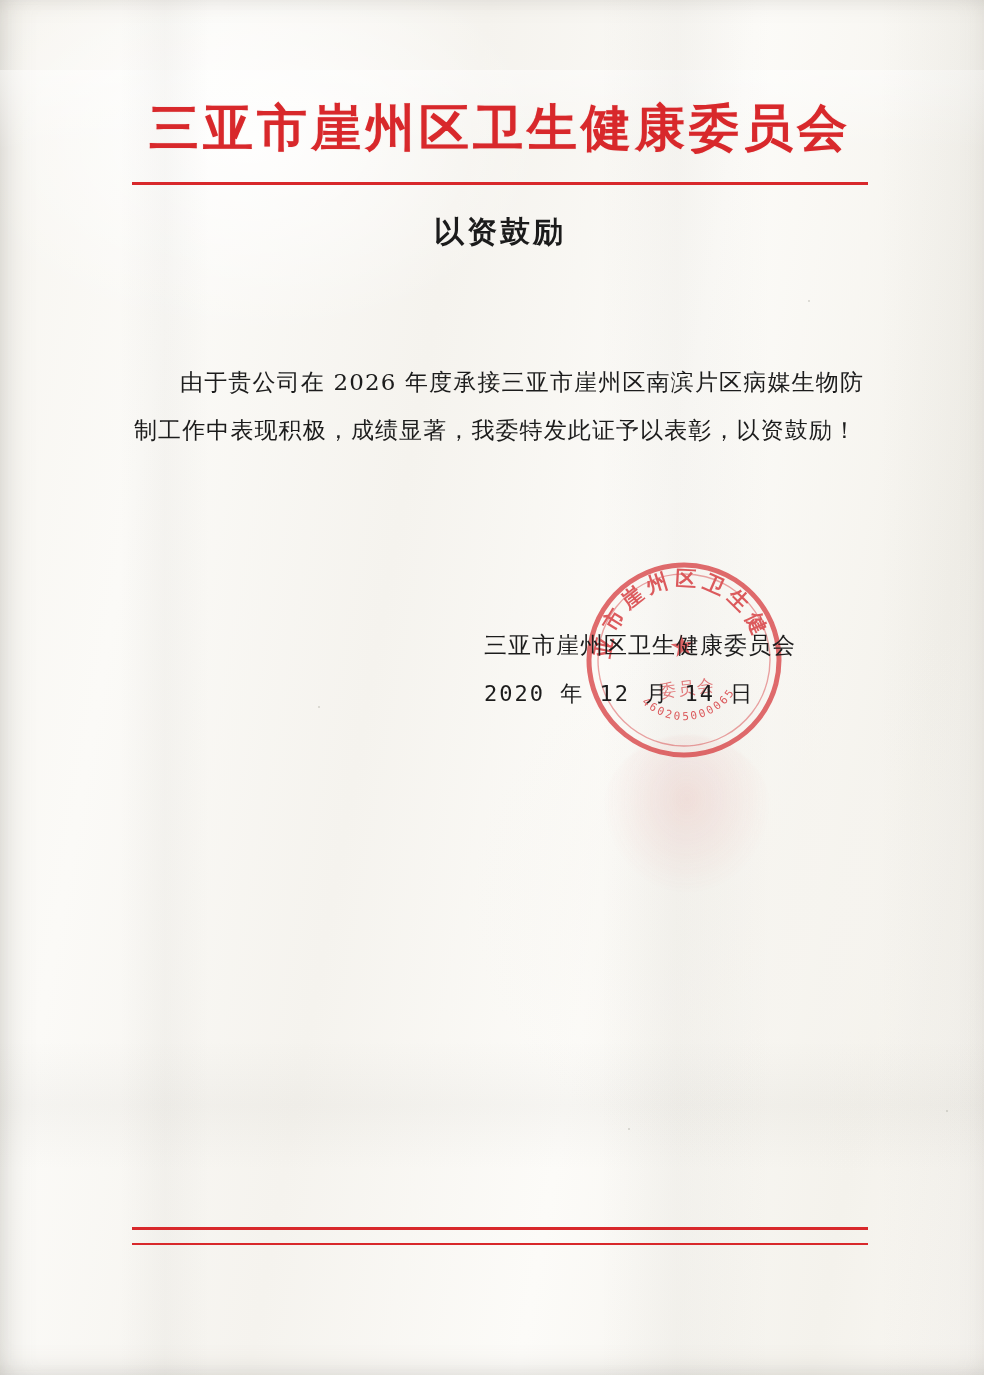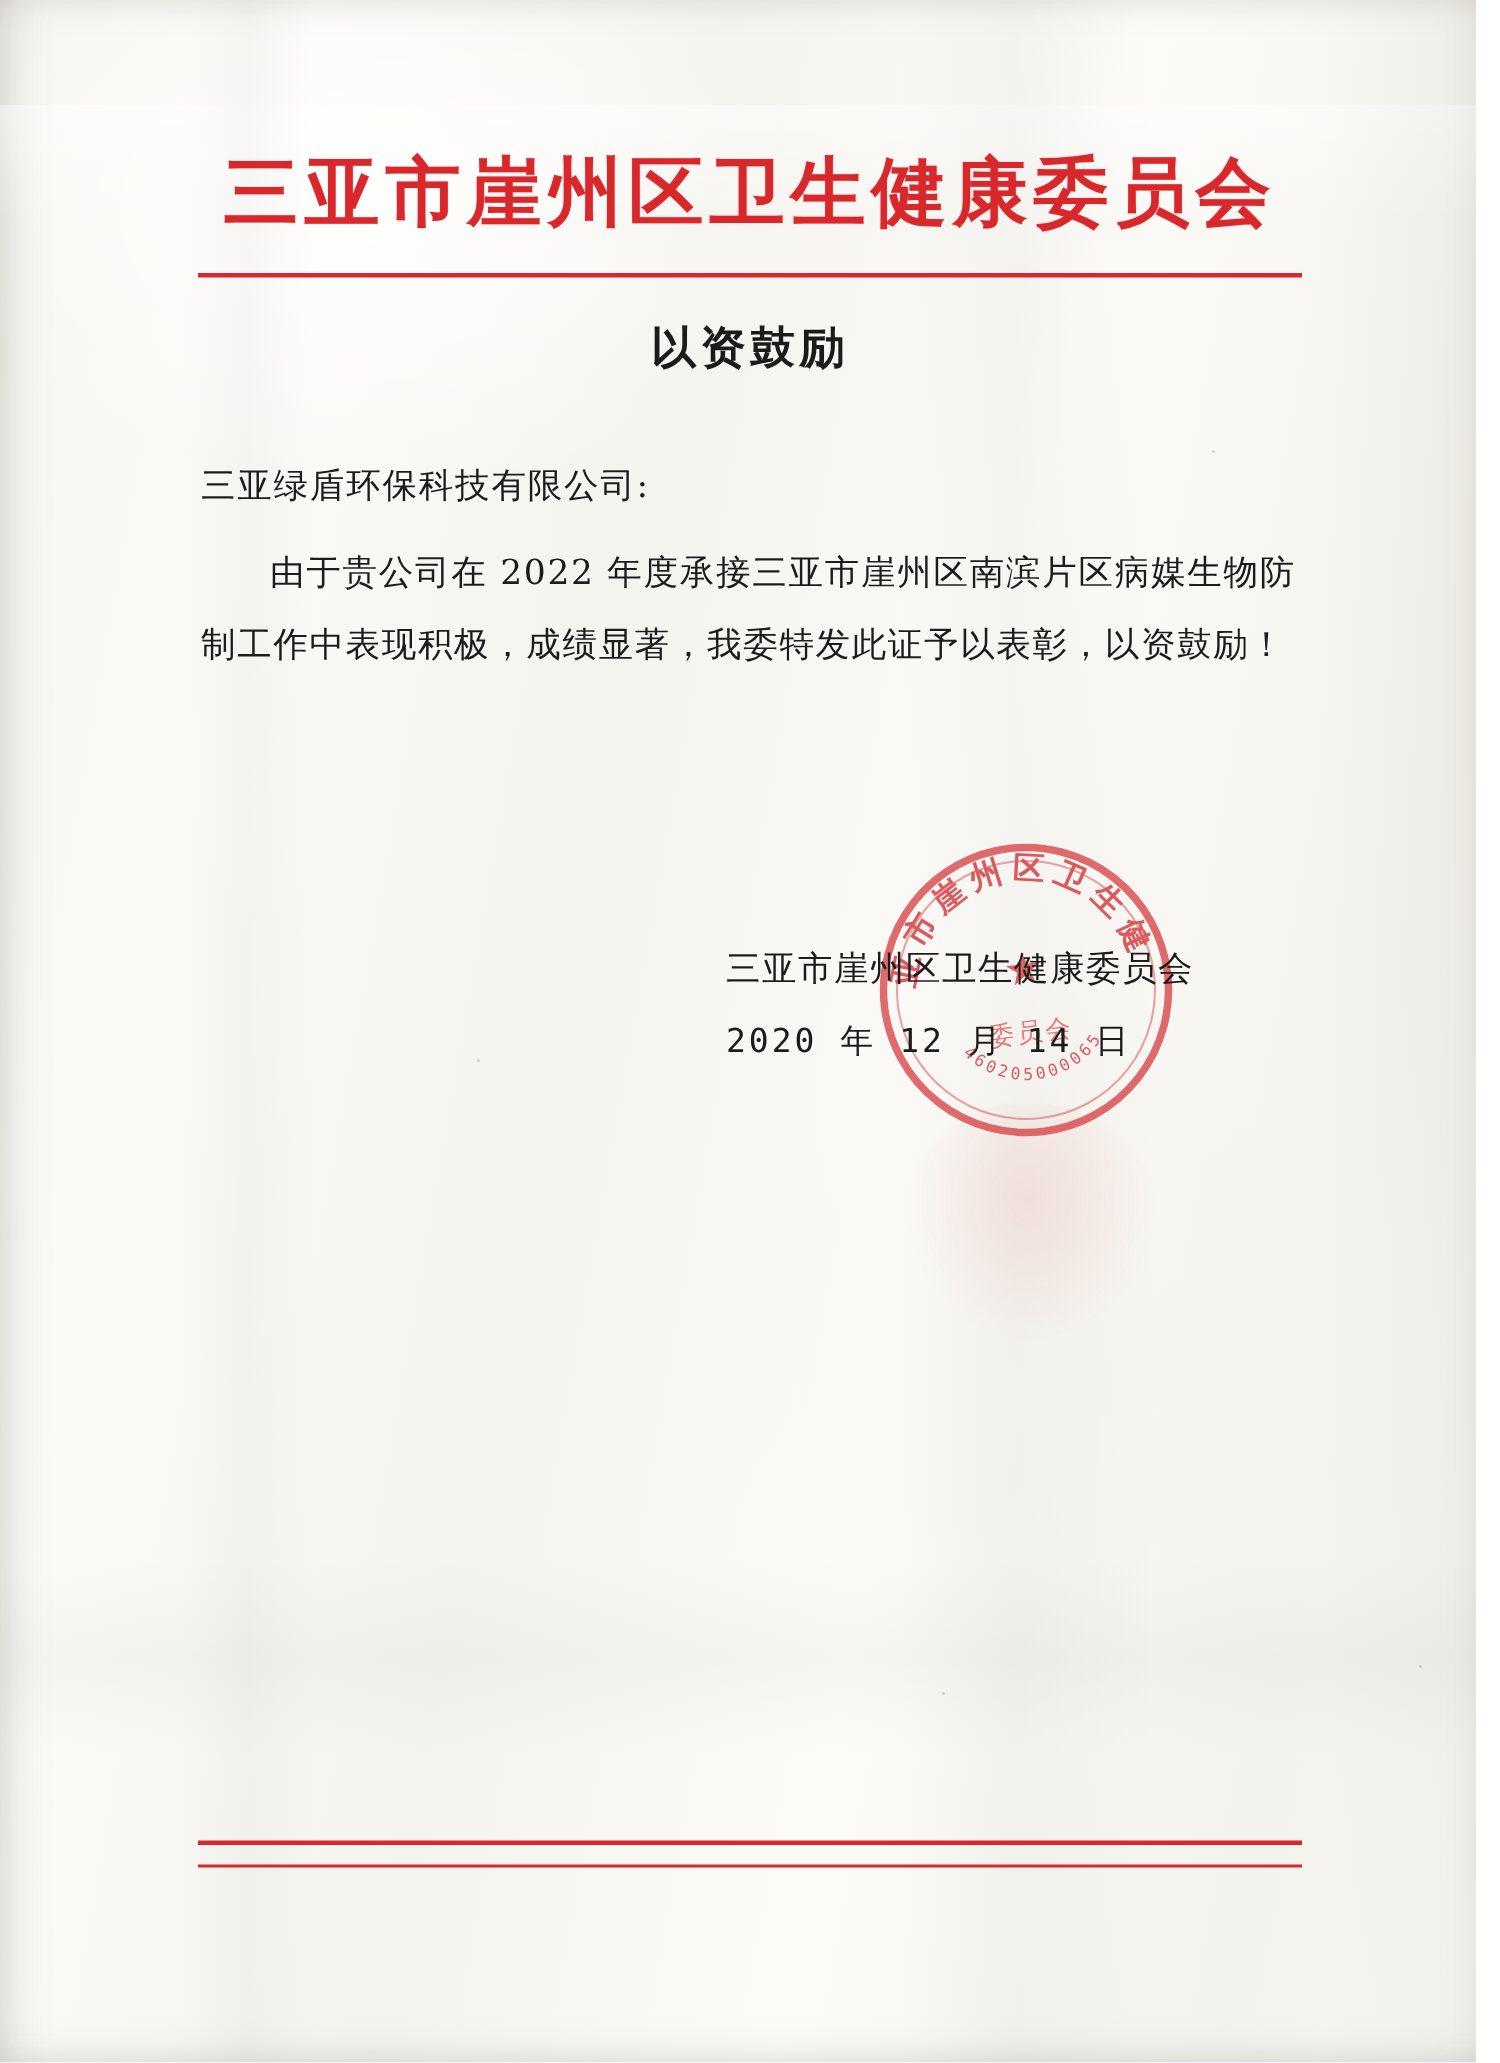--- a/index.html
+++ b/index.html
@@ -214,23 +214,22 @@
   <div class="speck" style="left:808px; top:300px;"></div>
 
   <div class="content">
 
     <div class="org-title">三亚市崖州区卫生健康委员会</div>
 
     <div class="rule-top"></div>
 
     <div class="doc-title">以资鼓励</div>
 
-    <div class="addressee">三亚绿盾环保科技有限公司:</div>
-
-    <div class="body-text">由于贵公司在 2022 年度承接三亚市崖州区南滨片区病媒生物防制工作中表现积极，成绩显著，我委特发此证予以表彰，以资鼓励！</div>
+
+    <div class="body-text">由于贵公司在 2026 年度承接三亚市崖州区南滨片区病媒生物防制工作中表现积极，成绩显著，我委特发此证予以表彰，以资鼓励！</div>
 
     <div class="seal">
       <svg width="200" height="200" viewBox="0 0 200 200" aria-hidden="true">
         <defs>
           <path id="sealTopArc" d="M 26,100 A 74,74 0 0 1 174,100"></path>
           <path id="sealBottomArc" d="M 40,100 A 60,60 0 0 0 160,100"></path>
         </defs>
         <circle cx="100" cy="100" r="95" fill="none" stroke="#d6383c" stroke-width="5" opacity="0.9"></circle>
         <circle cx="100" cy="100" r="86" fill="none" stroke="#d6383c" stroke-width="1.4" opacity="0.55"></circle>
         <text font-family="DejaVu Serif, serif" font-size="21" font-weight="700" fill="#d6383c" letter-spacing="5.5">

